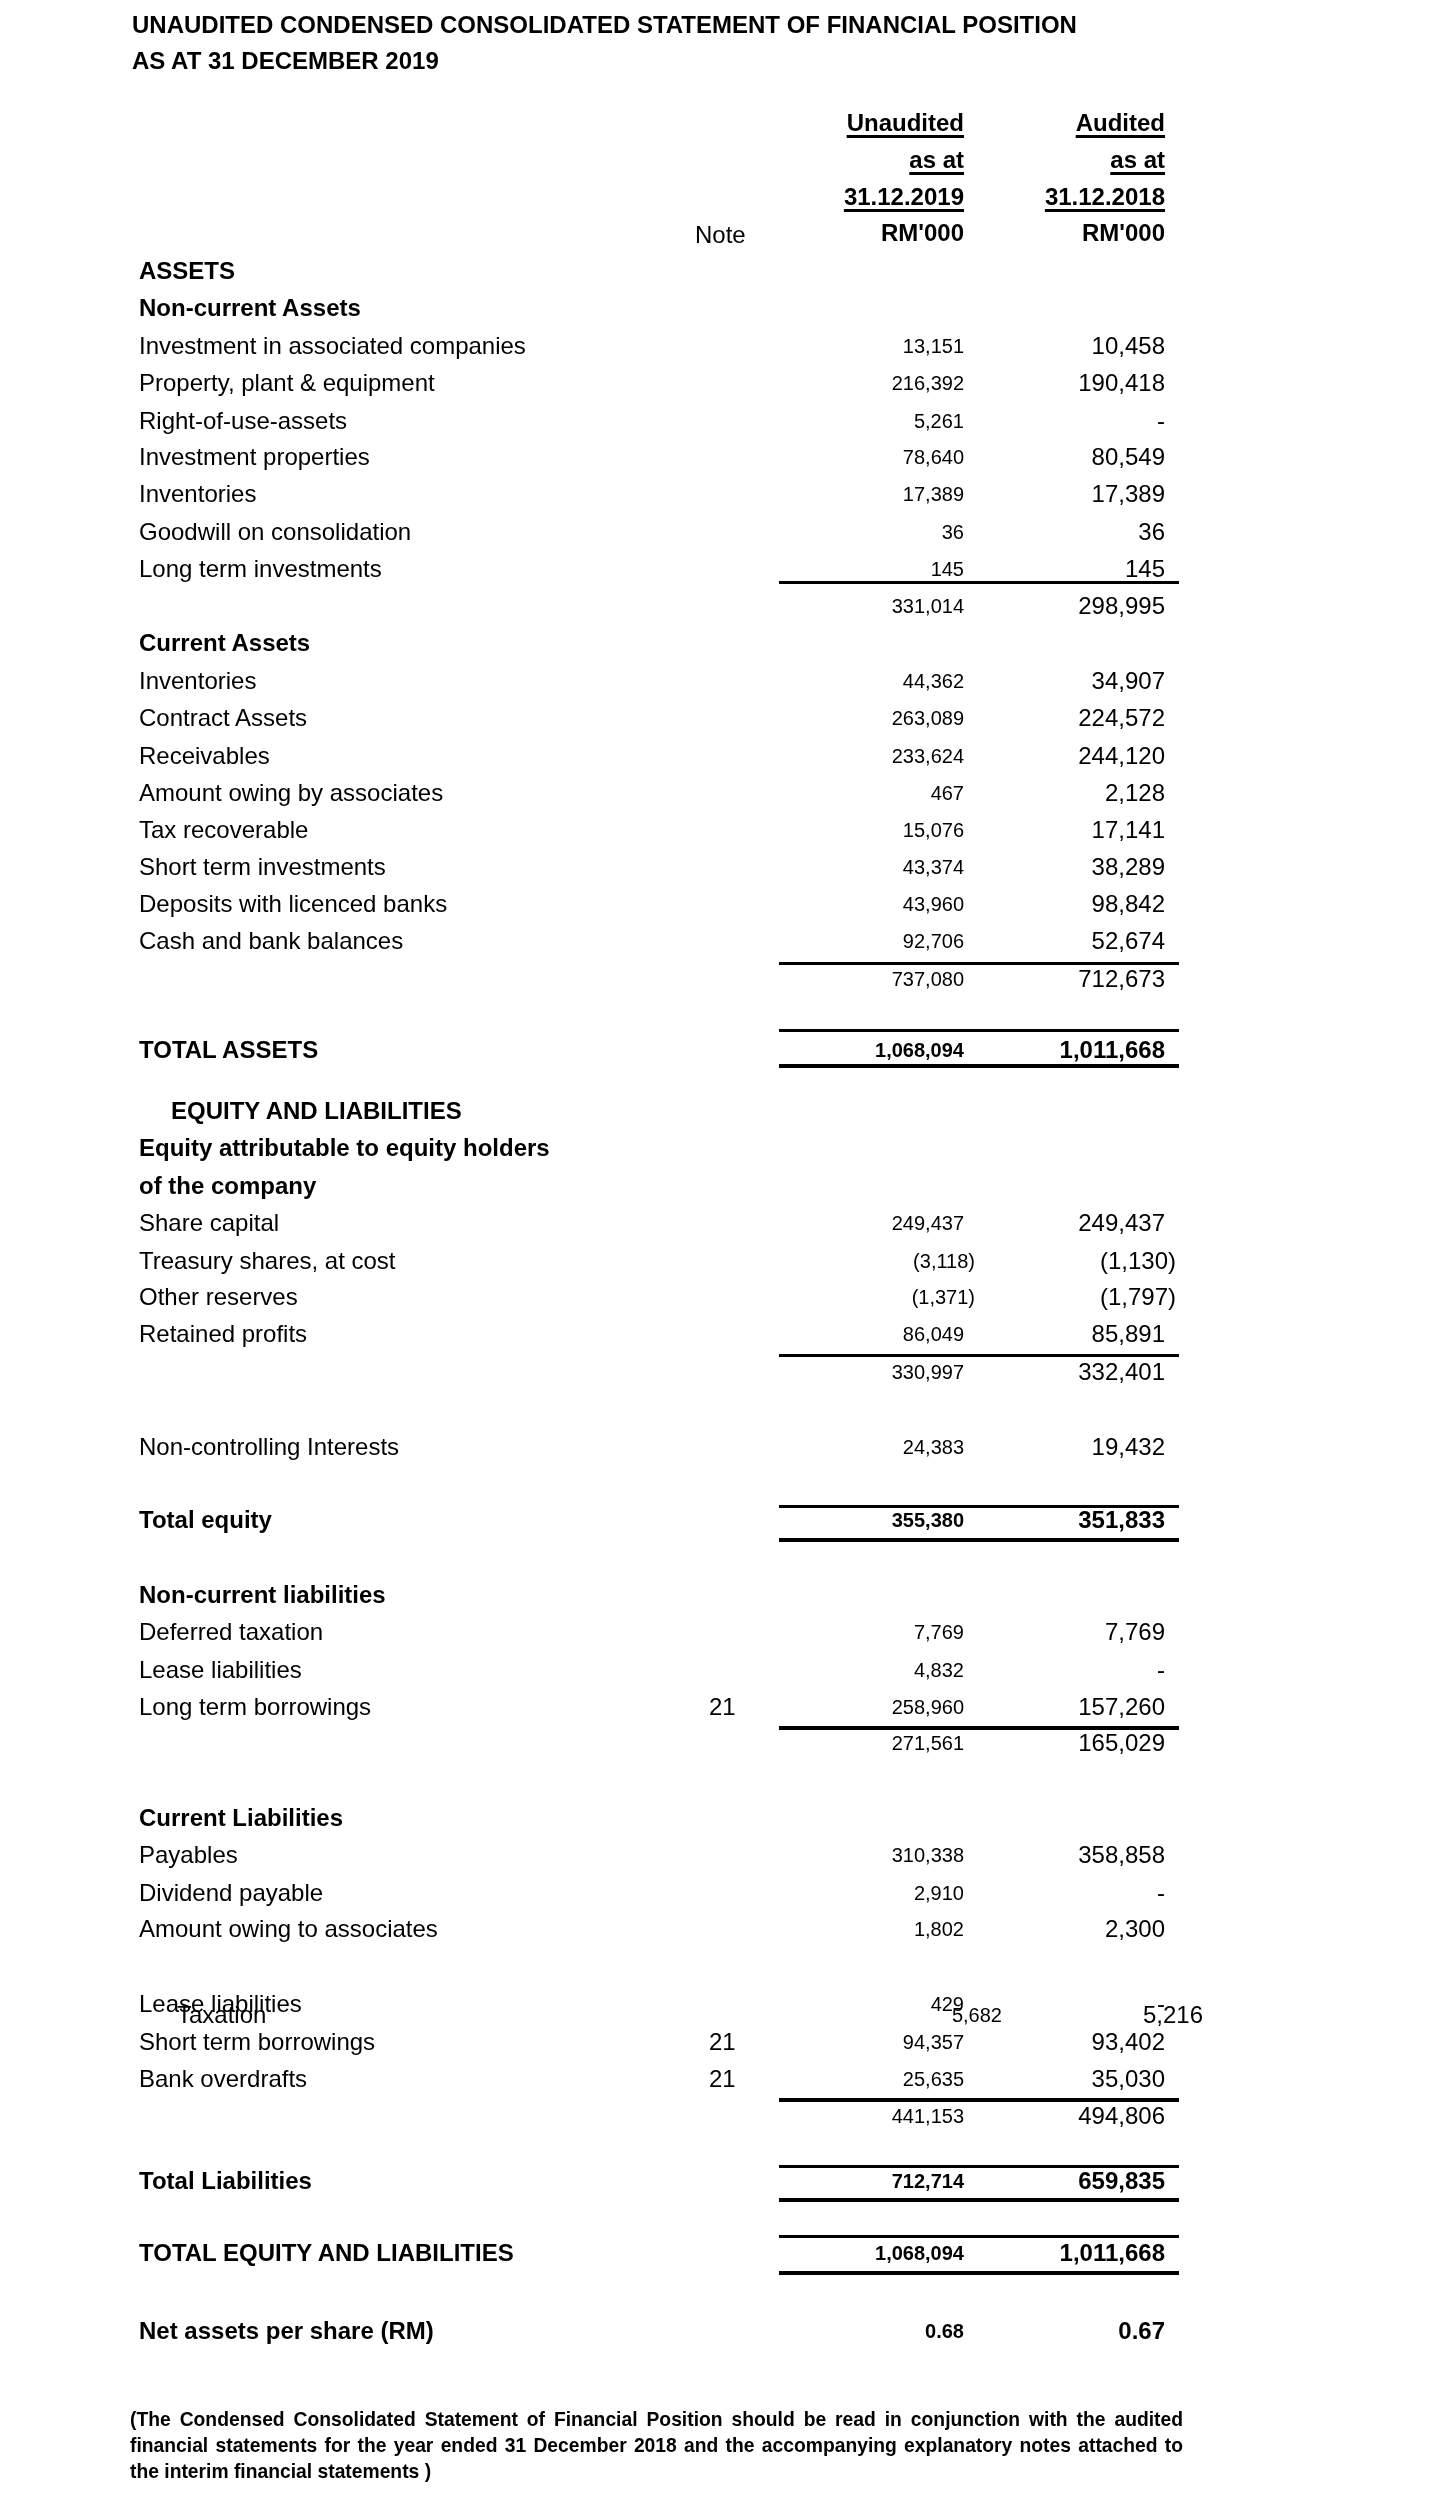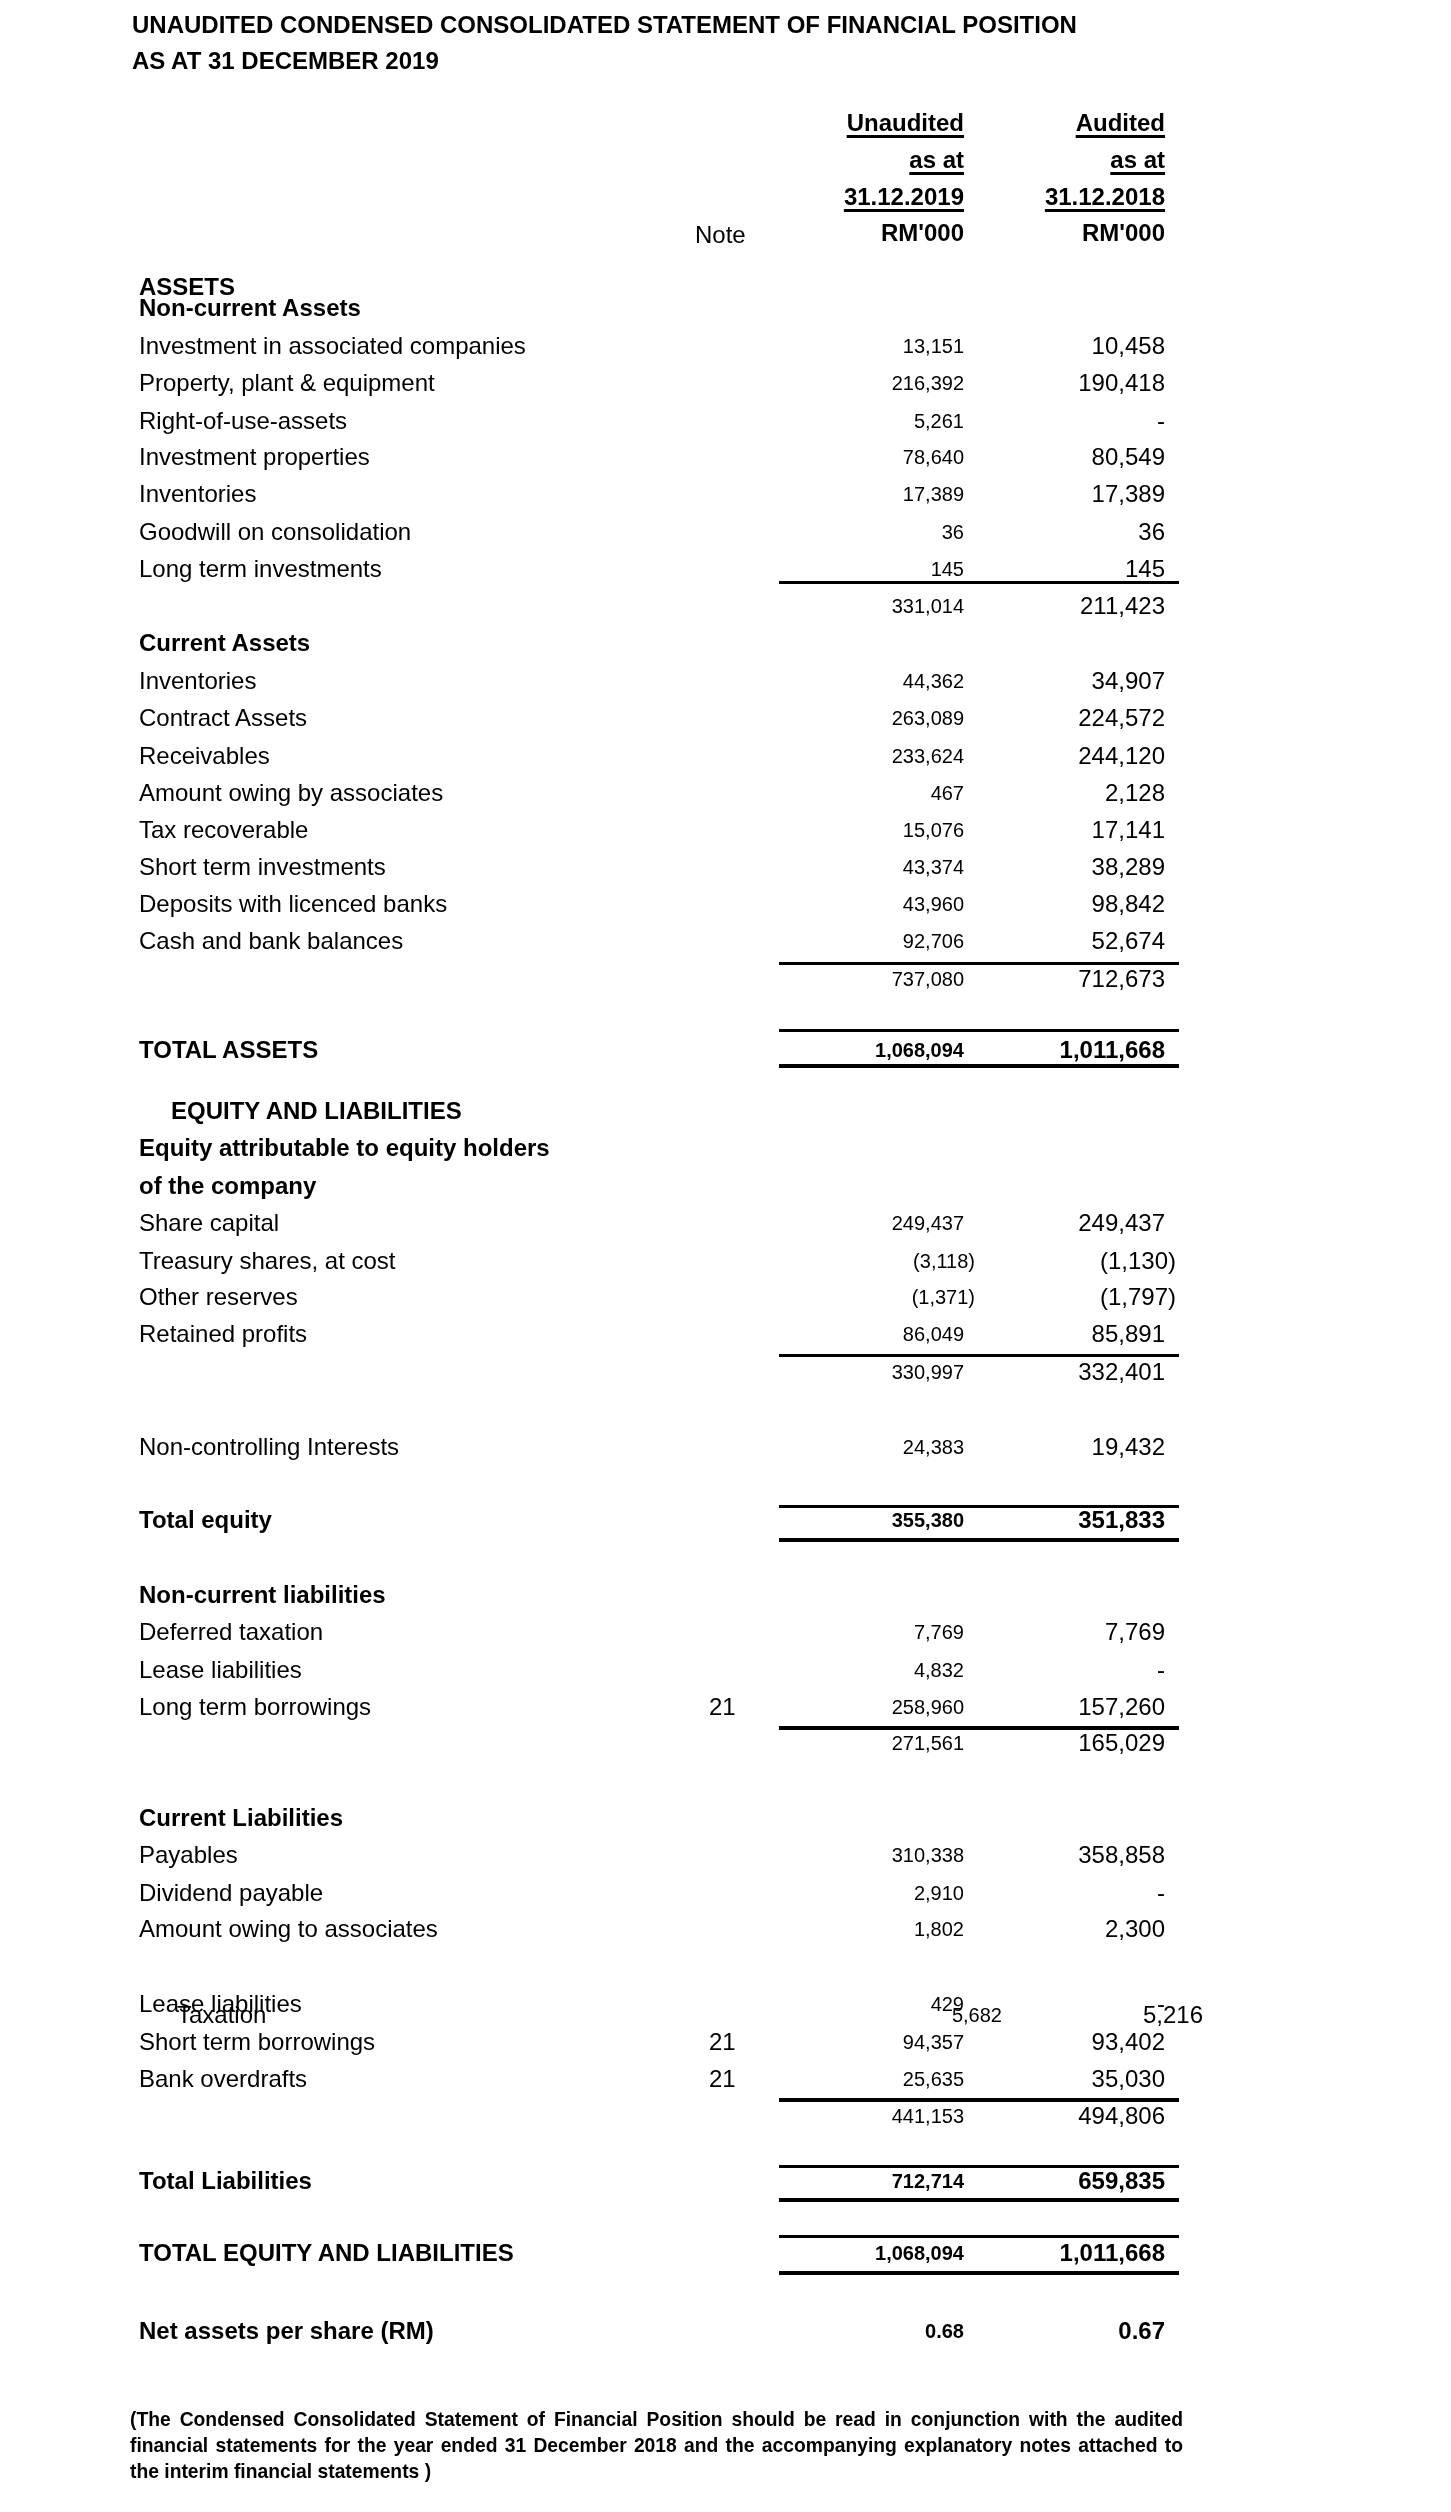--- a/index.html
+++ b/index.html
@@ -35,21 +35,21 @@
     <div class="hdr" style="top: 219px; right: 488px;"><span>RM'000</span></div>
   </div>
 <div id="colhdr2">
     <div class="hdr u" style="top: 109px; right: 287px;"><span>Audited</span></div>
     <div class="hdr u" style="top: 146px; right: 287px;"><span>as at</span></div>
     <div class="hdr u" style="top: 183px; right: 287px;"><span>31.12.2018</span></div>
     <div class="hdr" style="top: 219px; right: 287px;"><span>RM'000</span></div>
   </div>
 
 <div id="rows">
-    <div class="row bold" style="top: 272px;">
+    <div class="row bold" style="top: 256px;">
       <span class="label">ASSETS</span>
     </div>
     <div class="row bold" style="top: 293px;">
       <span class="label">Non-current Assets</span>
     </div>
     <div class="row" style="top: 331px;">
       <span class="label">Investment in associated companies</span>
       <span class="v1">13,151</span>
       <span class="v2">10,458</span>
     </div>
@@ -78,21 +78,21 @@
       <span class="v1">36</span>
       <span class="v2">36</span>
     </div>
     <div class="row" style="top: 554px;">
       <span class="label">Long term investments</span>
       <span class="v1">145</span>
       <span class="v2">145</span>
     </div>
     <div class="row" style="top: 591px;">
       <span class="v1">331,014</span>
-      <span class="v2">211,423</span>
+      <span class="v2">298,995</span>
     </div>
     <div class="row bold" style="top: 628px;">
       <span class="label">Current Assets</span>
     </div>
     <div class="row" style="top: 666px;">
       <span class="label">Inventories</span>
       <span class="v1">44,362</span>
       <span class="v2">34,907</span>
     </div>
     <div class="row" style="top: 703px;">

